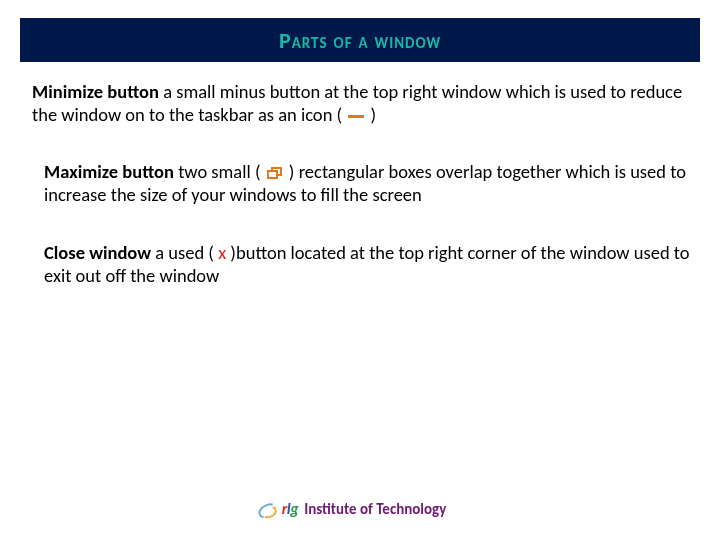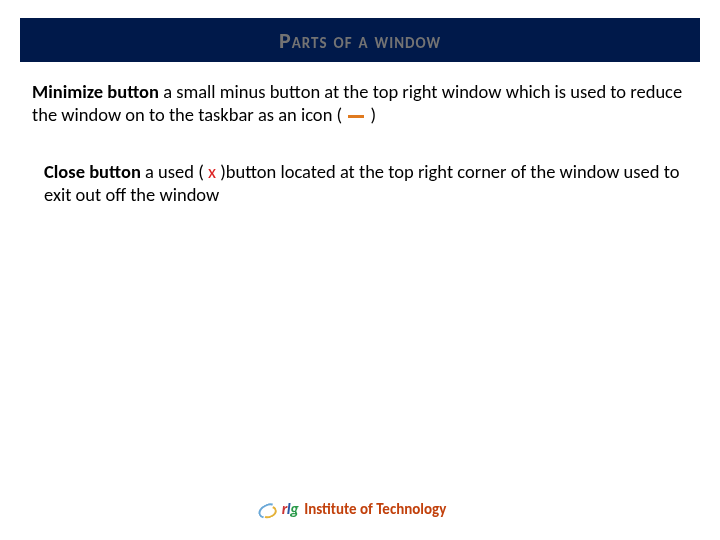--- a/index.html
+++ b/index.html
@@ -17,21 +17,21 @@
     left: 20px;
     right: 20px;
     top: 18px;
     height: 44px;
     background: #00194a;
     display: flex;
     align-items: center;
     justify-content: center;
   }
   .title-text {
-    color: #737373;
+    color: #14b8a6;
     font-weight: 700;
     letter-spacing: 1px;
     font-size: 22px;
     font-variant: small-caps;
   }
   .content {
     position: absolute;
     left: 8px;
     right: 0;
     top: 80px;
@@ -112,39 +112,42 @@
     font-weight: 700;
     font-style: italic;
     letter-spacing: -0.5px;
   }
   .logo-text .r { color: #c33; }
   .logo-text .l { color: #2a58a6; }
   .logo-text .g { color: #2a9a4a; }
   .footer-label {
     font-size: 15px;
     font-weight: 600;
-    color: #c2410c;
+    color: #701a75;
   }
 </style>
 </head>
 <body>
 
 <div class="title-bar">
   <div class="title-text">Parts of a window</div>
 </div>
 
 <div class="content">
 
   <p class="para">
     <span class="term">Minimize button</span><span> a small minus button at the top right window which is used to reduce the window on to the taskbar as an icon ( </span><span class="min-icon"></span><span> )</span>
   </p>
 
+  <p class="para para2">
+    <span class="term">Maximize button</span><span> two small ( </span><span class="max-icon"><span class="b2"></span><span class="b1"></span></span><span> ) rectangular boxes overlap together which is used to increase the size of your windows to fill the screen</span>
+  </p>
 
   <p class="para para2">
-    <span class="term">Close button</span><span> a used ( </span><span class="x-red">x</span><span> )button located at the top right corner of the window used to exit out off the window</span>
+    <span class="term">Close window</span><span> a used ( </span><span class="x-red">x</span><span> )button located at the top right corner of the window used to exit out off the window</span>
   </p>
 
 </div>
 
 <div class="footer">
   <span class="logo-swirl"></span>
   <span class="logo-text"><span class="r">r</span><span class="l">l</span><span class="g">g</span></span>
   <span class="footer-label">Institute of Technology</span>
 </div>
 

